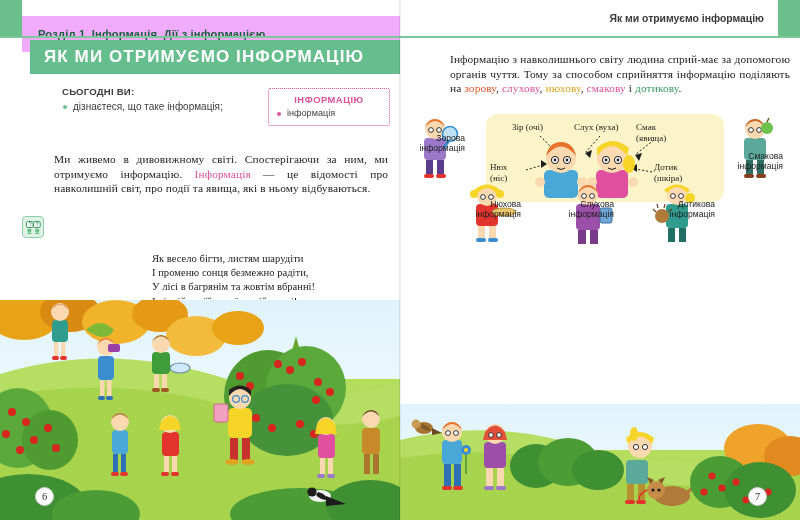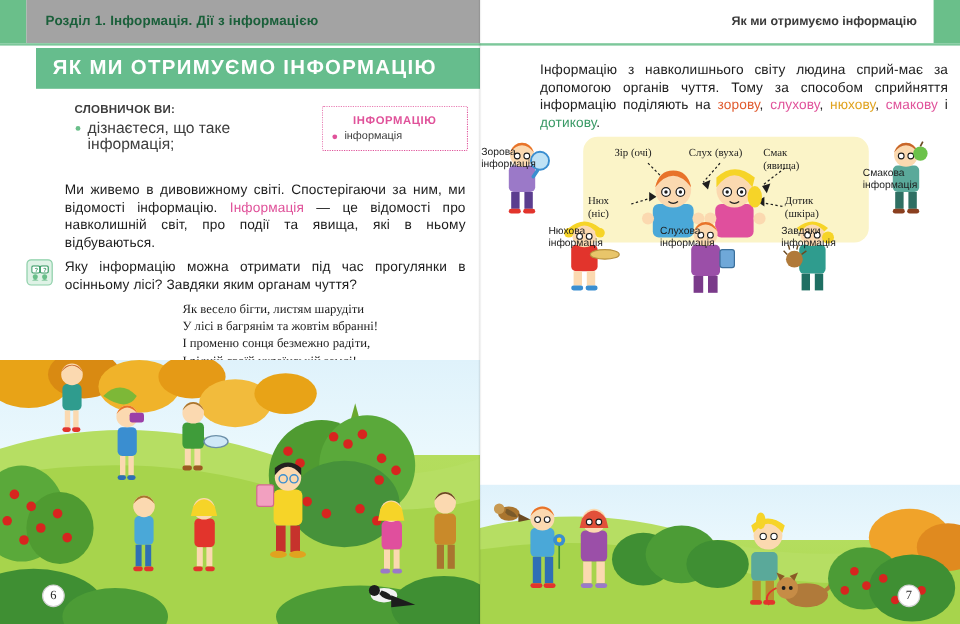--- a/index.html
+++ b/index.html
@@ -14,22 +14,22 @@
   
   .page-left {
     position: relative; width: 400px; height: 520px;
     background: #ffffff; overflow: hidden;
   }
   .left-edge-strip {
     position: absolute; left: 0; top: 0; width: 22px; height: 36px;
     background: #6abf8a;
   }
   .header-left {
-    position: absolute; left: 22px; top: 0; width: 378px; height: 36px;
-    background: #a3a3a3;
+    position: absolute; left: 22px; top: 16px; width: 378px; height: 36px;
+    background: #f0abfc;
     display: flex; align-items: center;
   }
   .header-left-text {
     margin-left: 16px;
     font-size: 11.2px; font-weight: 700; color: #1a5f3a;
     letter-spacing: .15px;
   }
   .header-rule-left {
     position: absolute; left: 0; top: 36px; width: 400px; height: 2px;
     background: #7cc79a;
@@ -42,21 +42,21 @@
   .title-banner-text {
     margin-left: 14px; color: #ffffff; font-size: 17px; font-weight: 700;
     letter-spacing: 1.1px; text-transform: uppercase;
     font-family: "Liberation Sans", sans-serif;
   }
 
   .today-block { position: absolute; left: 62px; top: 86px; width: 198px; }
   .today-head { font-size: 9.6px; font-weight: 700; color: #3d3d3d; letter-spacing: .2px; }
   .today-list { list-style: none; margin-top: 3px; }
   .today-list li {
-    position: relative; padding-left: 11px; font-size: 13px; color: #3d3d3d;
+    position: relative; padding-left: 11px; font-size: 10px; color: #3d3d3d;
     line-height: 13.2px; margin-bottom: .5px;
   }
   .today-list li .bdot {
     position: absolute; left: 1px; top: 5px; width: 4px; height: 4px;
     border-radius: 50%; background: #6abf8a;
   }
 
   .glossary {
     position: absolute; left: 268px; top: 88px; width: 122px;
     border: 1.4px dotted #e0529a; border-radius: 2px;
@@ -70,21 +70,21 @@
   .glossary li {
     position: relative; padding-left: 11px; font-size: 9.1px; color: #3d3d3d;
     line-height: 12.4px;
   }
   .glossary li .pdot {
     position: absolute; left: 1px; top: 4.5px; width: 4px; height: 4px;
     border-radius: 50%; background: #e0529a;
   }
 
   .body-serif {
-    font-family: Liberation Sans, sans-serif;
+    font-family: Liberation Serif, serif;
     font-size: 11.4px; color: #1d1d1d; text-align: justify;
     line-height: 14.6px; letter-spacing: .1px;
   }
   .para1 { position: absolute; left: 54px; top: 152px; width: 334px; }
   .pink { color: #e0529a; }
 
   .q-marker {
     position: absolute; width: 22px; height: 22px; border-radius: 4px;
     background: #dff2e6; border: 1.3px solid #8ccfa8;
     display: flex; align-items: center; justify-content: center;
@@ -148,22 +148,22 @@
     font-family: Liberation Serif, serif;
   }
   .dl-sight   { left: 98px;  top: 10px; }
   .dl-hearing { left: 160px; top: 10px; }
   .dl-taste   { left: 222px; top: 10px; width: 46px; }
   .dl-smell   { left: 76px;  top: 50px; width: 34px; }
   .dl-touch   { left: 240px; top: 50px; width: 46px; }
 
   .kid { position: absolute; width: 34px; }
   .kid-cap {
-    text-align: left; font-size: 8.6px; color: #1d1d1d; line-height: 10.4px;
-    margin-top: 1px; width: 64px; margin-left: -15px;
+    text-align: right; font-size: 8.6px; color: #1d1d1d; line-height: 10.4px;
+    margin-top: 13px; width: 64px; margin-left: -15px;
   }
   .k-vision  { left: 2px;   top: 8px; }
   .k-taste   { left: 320px; top: 26px; }
   .k-smell   { left: 58px;  top: 74px; }
   .k-hearing { left: 151px; top: 74px; }
   .k-touch   { left: 252px; top: 74px; }
 
   .illus-right {
     position: absolute; left: 0; top: 404px; width: 400px; height: 116px;
     overflow: hidden;
@@ -198,53 +198,52 @@
     <div class="header-left">
       <span class="header-left-text">Розділ 1. Інформація. Дії з інформацією</span>
     </div>
     <div class="header-rule-left"></div>
 
     <div class="title-banner">
       <span class="title-banner-text">ЯК МИ ОТРИМУЄМО ІНФОРМАЦІЮ</span>
     </div>
 
     <div class="today-block">
-      <div class="today-head">СЛОВНИЧОК ВИ:</div>
+      <div class="today-head">СЬОГОДНІ ВИ:</div>
       <ul class="today-list">
         <li><span class="bdot"></span><span>дізнаєтеся, що таке інформація;</span></li>
       </ul>
     </div>
 
     <div class="glossary">
       <div class="glossary-title">ІНФОРМАЦІЮ</div>
       <ul>
         <li><span class="pdot"></span><span>інформація</span></li>
       </ul>
     </div>
 
-    <p class="body-serif para1"><span>Ми живемо в дивовижному світі. Спостерігаючи за ним, ми відомості інформацію. </span><span class="pink">Інформація</span><span> — це відомості про навколишній світ, про події та явища, які в ньому відбуваються.</span></p>
+    <p class="body-serif para1"><span>Ми живемо в дивовижному світі. Спостерігаючи за ним, ми отримуємо інформацію. </span><span class="pink">Інформація</span><span> — це відомості про навколишній світ, про події та явища, які в ньому відбуваються.</span></p>
 
     <div class="q-marker talk">
       <svg width="15" height="13" viewBox="0 0 15 13">
         <rect x="0.5" y="0.5" width="6.6" height="6" rx="1.3" fill="#fff" stroke="#3a9a66" stroke-width="1"></rect>
         <rect x="7.6" y="0.5" width="6.6" height="6" rx="1.3" fill="#fff" stroke="#3a9a66" stroke-width="1"></rect>
         <text x="3.8" y="5.3" font-size="5" fill="#3a9a66" text-anchor="middle" font-family="Liberation Sans, sans-serif">?</text>
         <text x="10.9" y="5.3" font-size="5" fill="#3a9a66" text-anchor="middle" font-family="Liberation Sans, sans-serif">?</text>
         <circle cx="3.4" cy="9.6" r="2.1" fill="#6abf8a"></circle>
         <circle cx="11.2" cy="9.6" r="2.1" fill="#6abf8a"></circle>
         <path d="M0.6 13 q2.8 -3 5.6 0z" fill="#6abf8a"></path>
         <path d="M8.4 13 q2.8 -3 5.6 0z" fill="#6abf8a"></path>
       </svg>
     </div>
-    <p class="body-serif para2">Яку інформацію можна отримати під час прогулянки в осінньому лісі? Завдяки яким органам чуття?</p>
 
     <div class="poem">
       <div>Як весело бігти, листям шарудіти</div>
+      <div>І променю сонця безмежно радіти,</div>
       <div>У лісі в багрянім та жовтім вбранні!</div>
-      <div>І променю сонця безмежно радіти,</div>
       <div>І рідній своїй українській землі!</div>
     </div>
 
     <div class="illus-left">
       <svg width="400" height="220" viewBox="0 0 400 220">
 
         <path d="M0 74 q110 -34 230 6 q90 30 170 2 L400 220 L0 220z" fill="#b6de63"></path>
         <path d="M0 96 q130 -22 240 14 q80 26 160 6 L400 220 L0 220z" fill="#a7d44c"></path>
 
         <g>
@@ -526,21 +525,21 @@
       <div class="kid k-taste">
         <div class="kid-cap">Смакова інформація</div>
       </div>
       <div class="kid k-smell">
         <div class="kid-cap">Нюхова інформація</div>
       </div>
       <div class="kid k-hearing">
         <div class="kid-cap">Слухова інформація</div>
       </div>
       <div class="kid k-touch">
-        <div class="kid-cap">Завдяки інформація</div>
+        <div class="kid-cap">Дотикова інформація</div>
       </div>
     </div>
 
     <div class="illus-right">
       <svg width="400" height="116" viewBox="0 0 400 116">
         <path d="M0 36 q90 -22 180 6 q110 32 220 -2 L400 116 L0 116z" fill="#b6de63"></path>
         <path d="M0 54 q110 -16 200 14 q100 28 200 0 L400 116 L0 116z" fill="#a7d44c"></path>
 
         <g>
           <ellipse cx="24" cy="24" rx="9" ry="6" fill="#a9752f"></ellipse>

